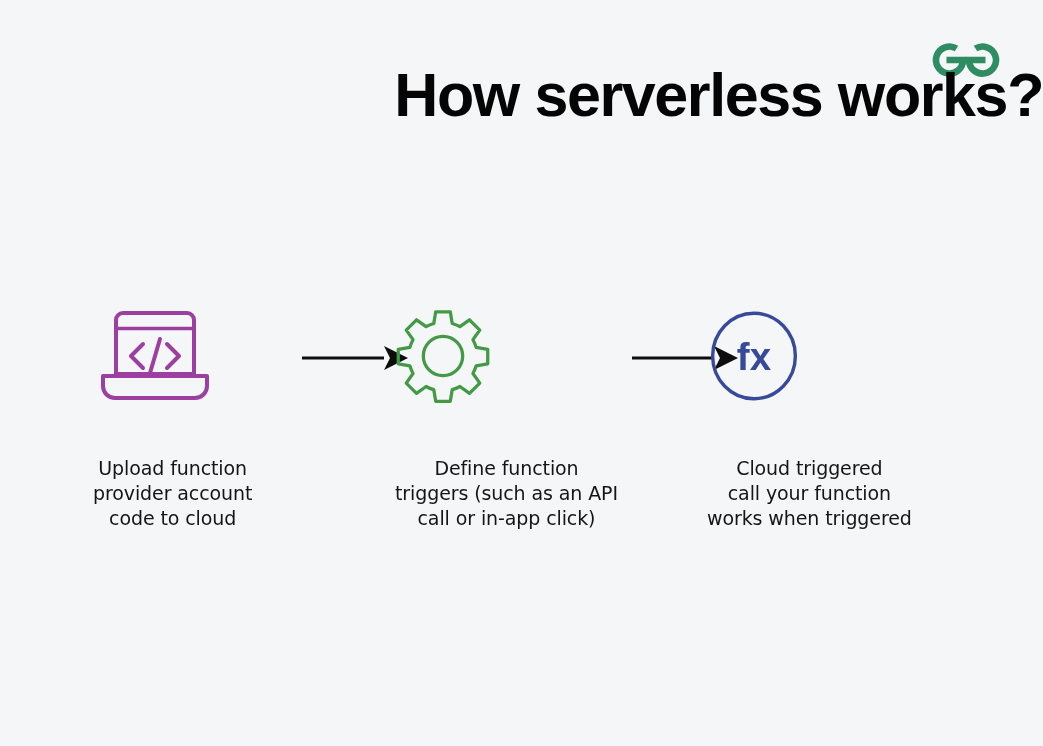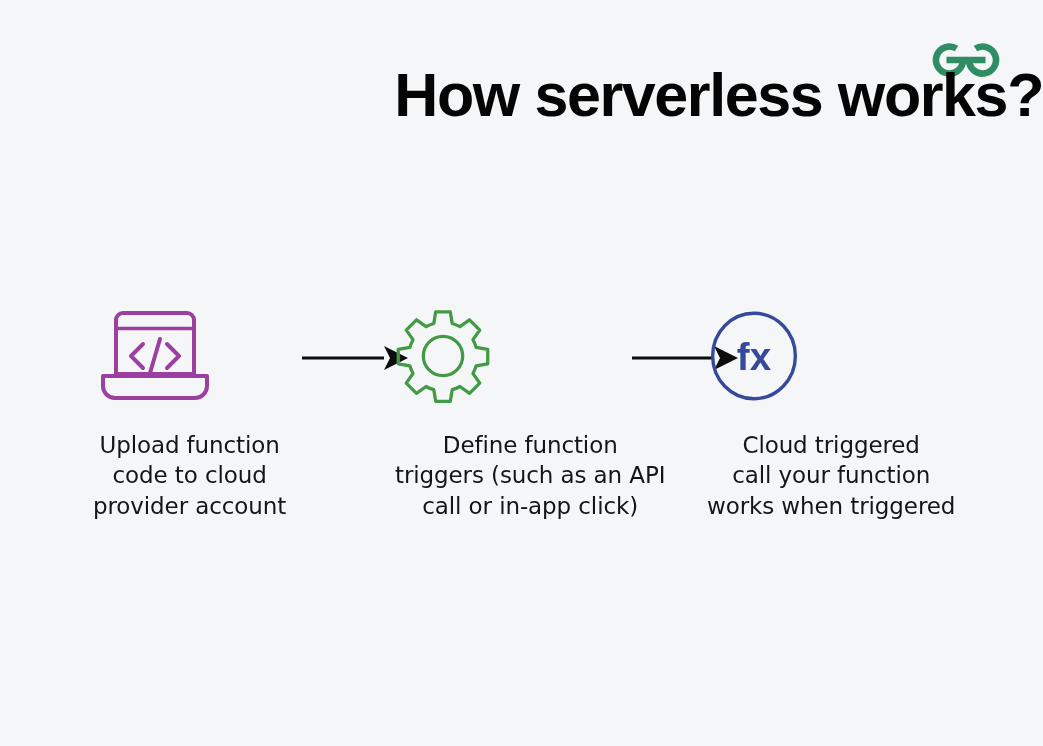--- a/index.html
+++ b/index.html
@@ -62,24 +62,24 @@
   .step-3 { left: 707px; }
 
   .step-icon {
     height: 112px;
     display: flex;
     align-items: center;
     justify-content: center;
   }
 
   .step-caption {
-    margin-top: 18px;
+    margin-top: 44px;
     text-align: center;
     font-family: "DejaVu Sans", sans-serif;
-    font-size: 23px;
+    font-size: 19px;
     font-weight: 400;
     color: #151515;
     line-height: 1.32;
     letter-spacing: -0.1px;
   }
   .step-caption .cap-line { display: block; white-space: nowrap; }
 
   
   .arrow {
     position: absolute;
@@ -116,22 +116,22 @@
 
         <polyline points="50,36 38,48 50,60" fill="none" stroke="#9b3fa0" stroke-width="4" stroke-linecap="round" stroke-linejoin="round"></polyline>
         <polyline points="74,36 86,48 74,60" fill="none" stroke="#9b3fa0" stroke-width="4" stroke-linecap="round" stroke-linejoin="round"></polyline>
         <line x1="67" y1="31" x2="57" y2="65" stroke="#9b3fa0" stroke-width="4" stroke-linecap="round"></line>
 
         <path d="M10 68 h104 v10 a12 12 0 0 1 -12 12 h-80 a12 12 0 0 1 -12 -12 z" fill="none" stroke="#9b3fa0" stroke-width="4" stroke-linejoin="round"></path>
       </svg>
     </div>
     <div class="step-caption">
       <span class="cap-line">Upload function</span>
+      <span class="cap-line">provider account</span>
       <span class="cap-line">code to cloud</span>
-      <span class="cap-line">provider account</span>
     </div>
   </div>
 
   <div class="arrow arrow-1">
     <svg viewBox="0 0 110 40" width="110" height="40" aria-hidden="true">
       <line x1="2" y1="20" x2="84" y2="20" stroke="#0d0d0d" stroke-width="3"></line>
       <path d="M84 8 L108 20 L84 32 L90 20 Z" fill="#0d0d0d"></path>
     </svg>
   </div>
 

